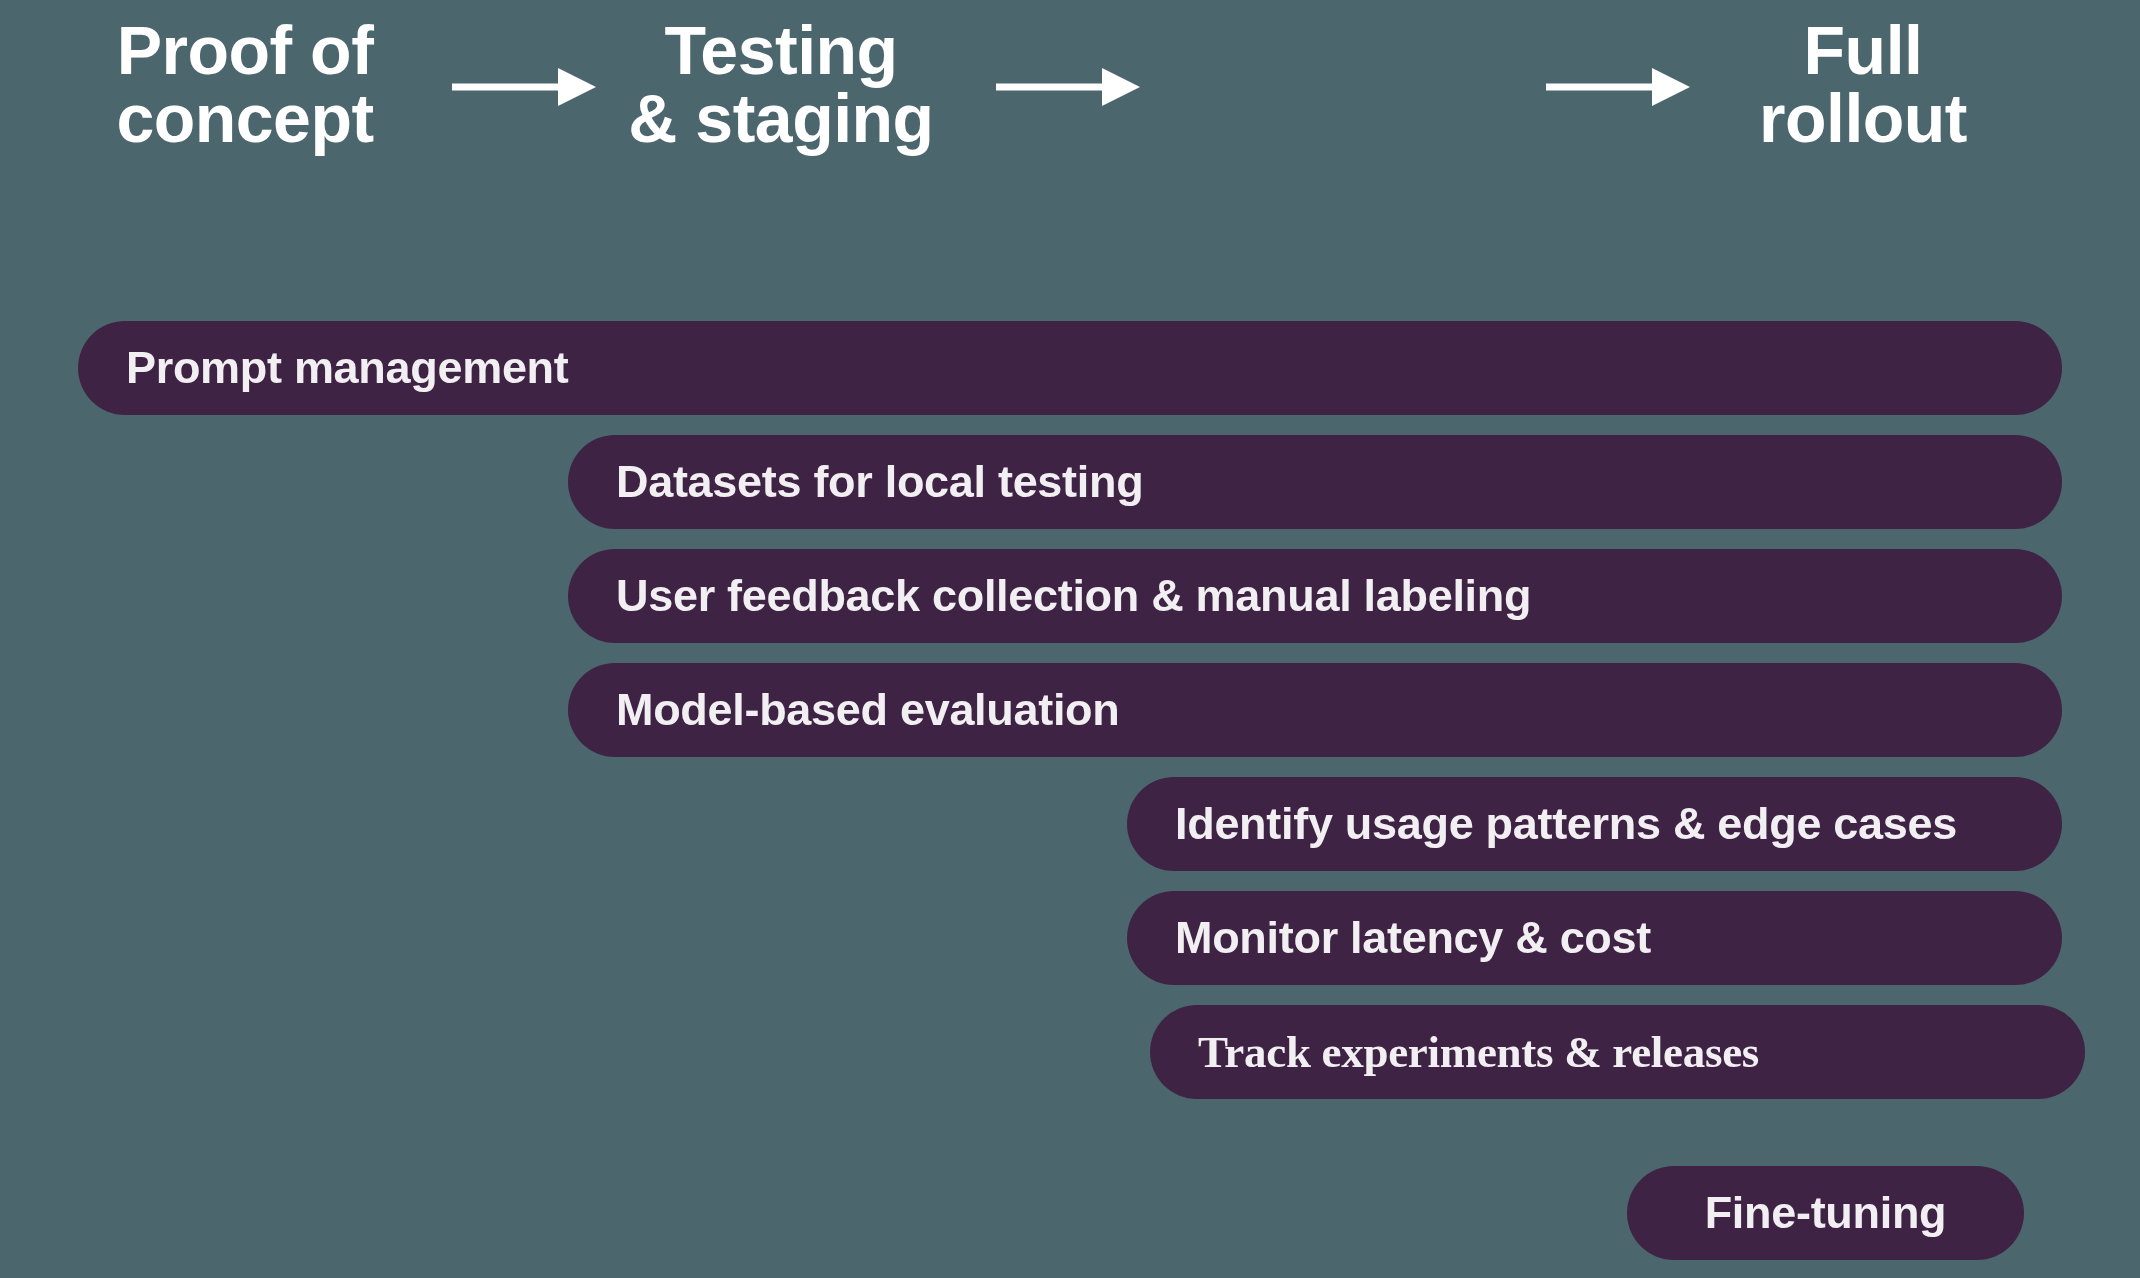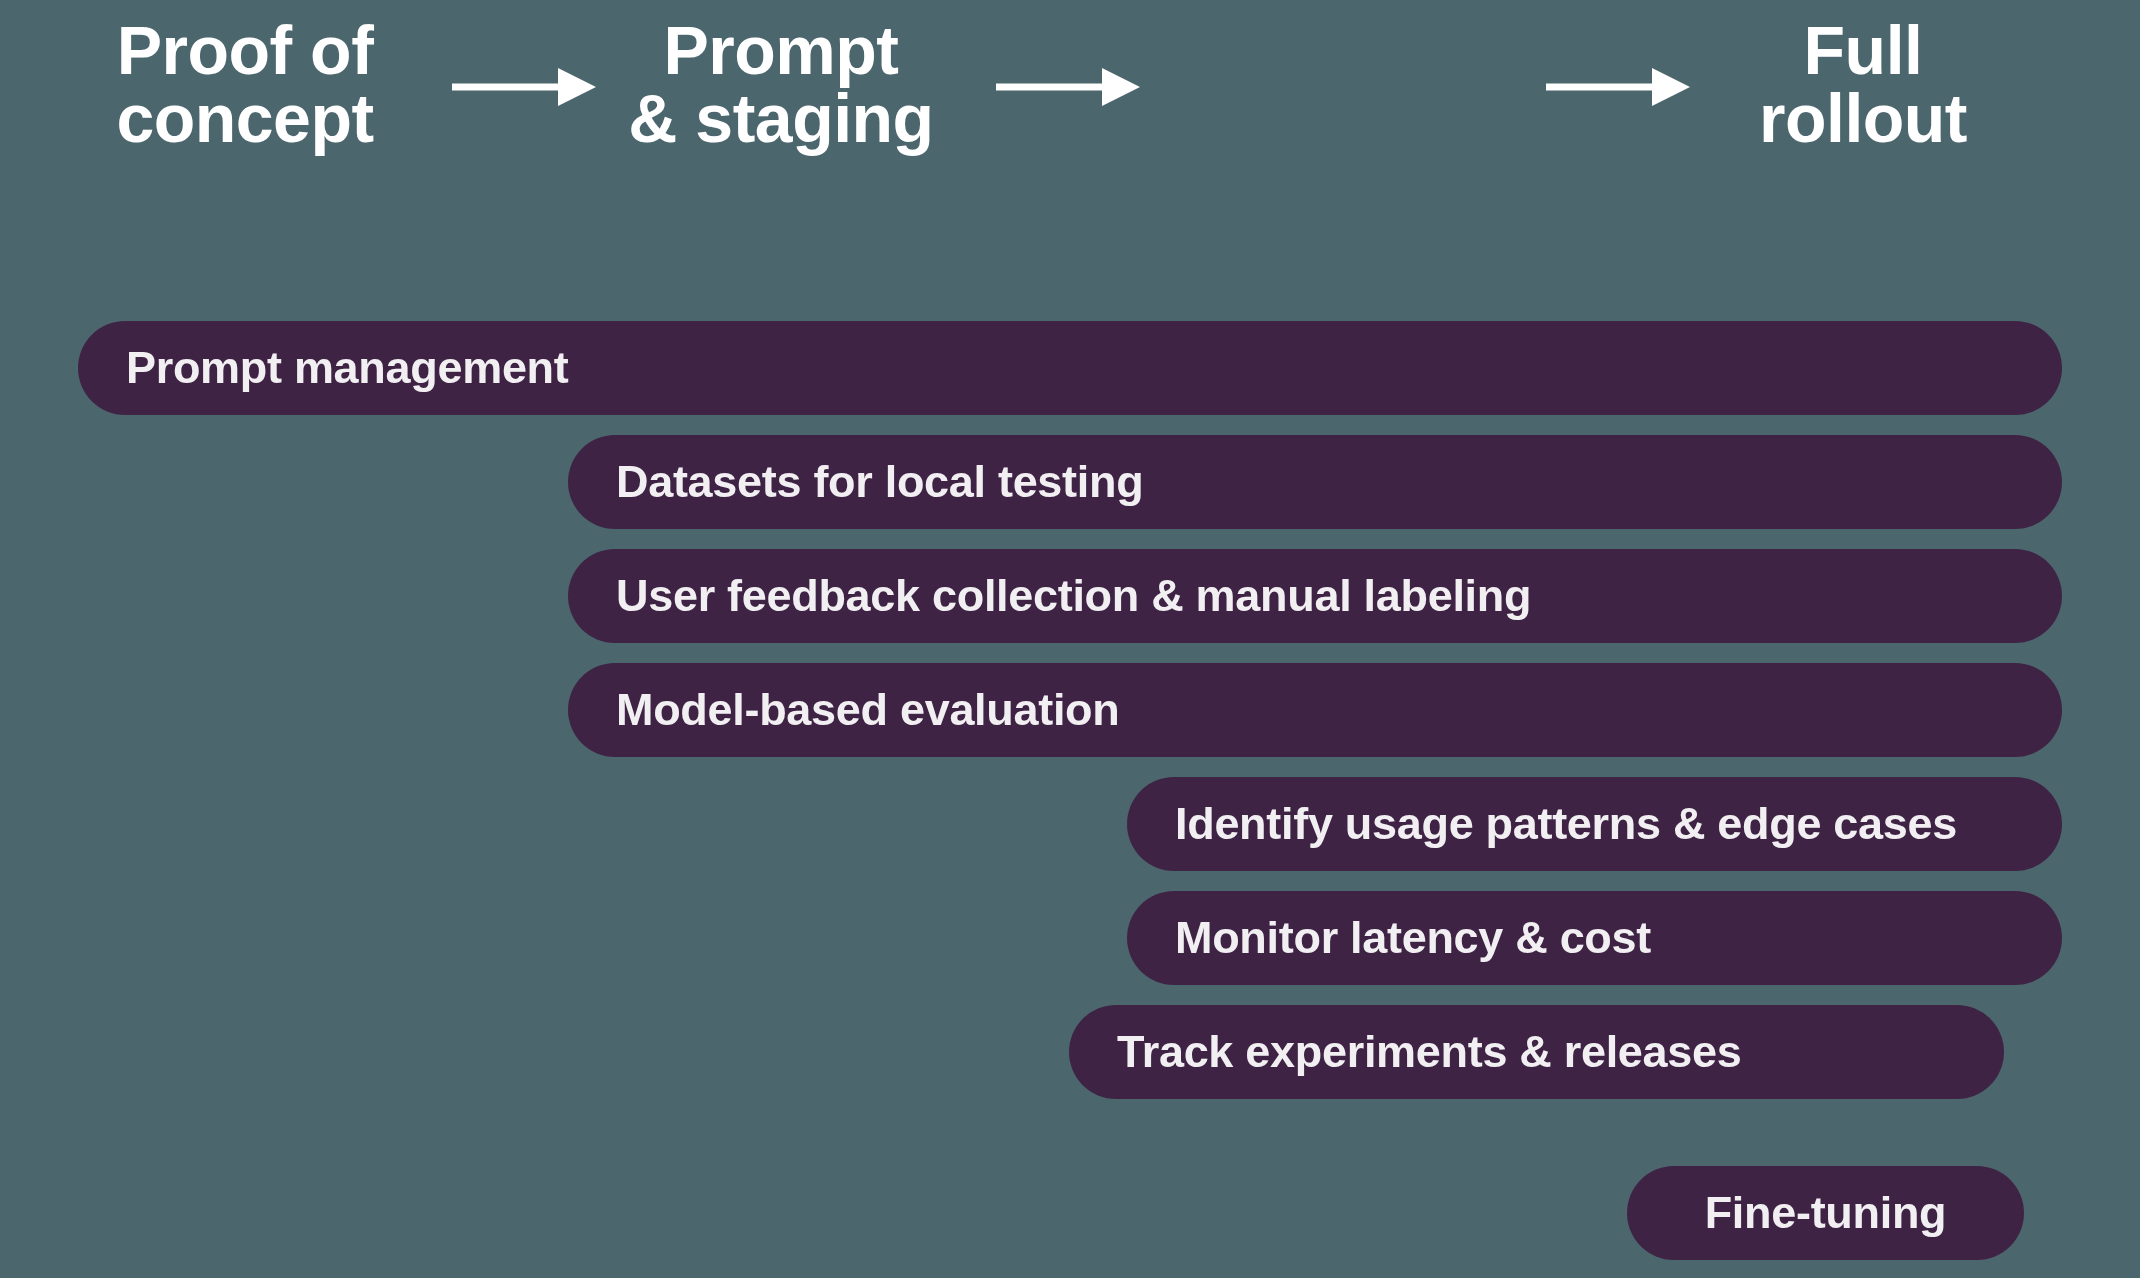--- a/index.html
+++ b/index.html
@@ -65,40 +65,40 @@
   }
   .bar.centered { justify-content: center; padding-left: 0; }
 
   .b1 { top: 205px;  left: 78px;   width: 1984px; }
   .b2 { top: 321px;  left: 78px;   width: 1984px; }
   .b3 { top: 435px;  left: 568px;  width: 1494px; }
   .b4 { top: 549px;  left: 568px;  width: 1494px; }
   .b5 { top: 663px;  left: 568px;  width: 1494px; }
   .b6 { top: 777px;  left: 1127px; width: 935px;  }
   .b7 { top: 891px;  left: 1127px; width: 935px;  }
-  .b8 { top: 1005px; left: 1069px; width: 935px;  }
+  .b8 { top: 1005px; left: 1150px; width: 935px; font-family: Liberation Serif, serif;  }
   .b9 { top: 1119px; left: 1627px; width: 397px; margin-top: 47px;  }
 </style>
 </head>
 <body>
 
 <div class="canvas">
 
   <div class="phase phase-1">
     <span>Proof of</span>
     <span>concept</span>
   </div>
 
   <svg class="arrow arrow-1" viewBox="0 0 148 56">
     <line x1="2" y1="28" x2="112" y2="28" stroke="#FFFFFF" stroke-width="7"></line>
     <polygon points="108,9 146,28 108,47" fill="#FFFFFF"></polygon>
   </svg>
 
   <div class="phase phase-2">
-    <span>Prompt</span>
+    <span>Testing</span>
     <span>&amp; staging</span>
   </div>
 
   <svg class="arrow arrow-2" viewBox="0 0 148 56">
     <line x1="2" y1="28" x2="112" y2="28" stroke="#FFFFFF" stroke-width="7"></line>
     <polygon points="108,9 146,28 108,47" fill="#FFFFFF"></polygon>
   </svg>
 
 
   <svg class="arrow arrow-3" viewBox="0 0 148 56">

